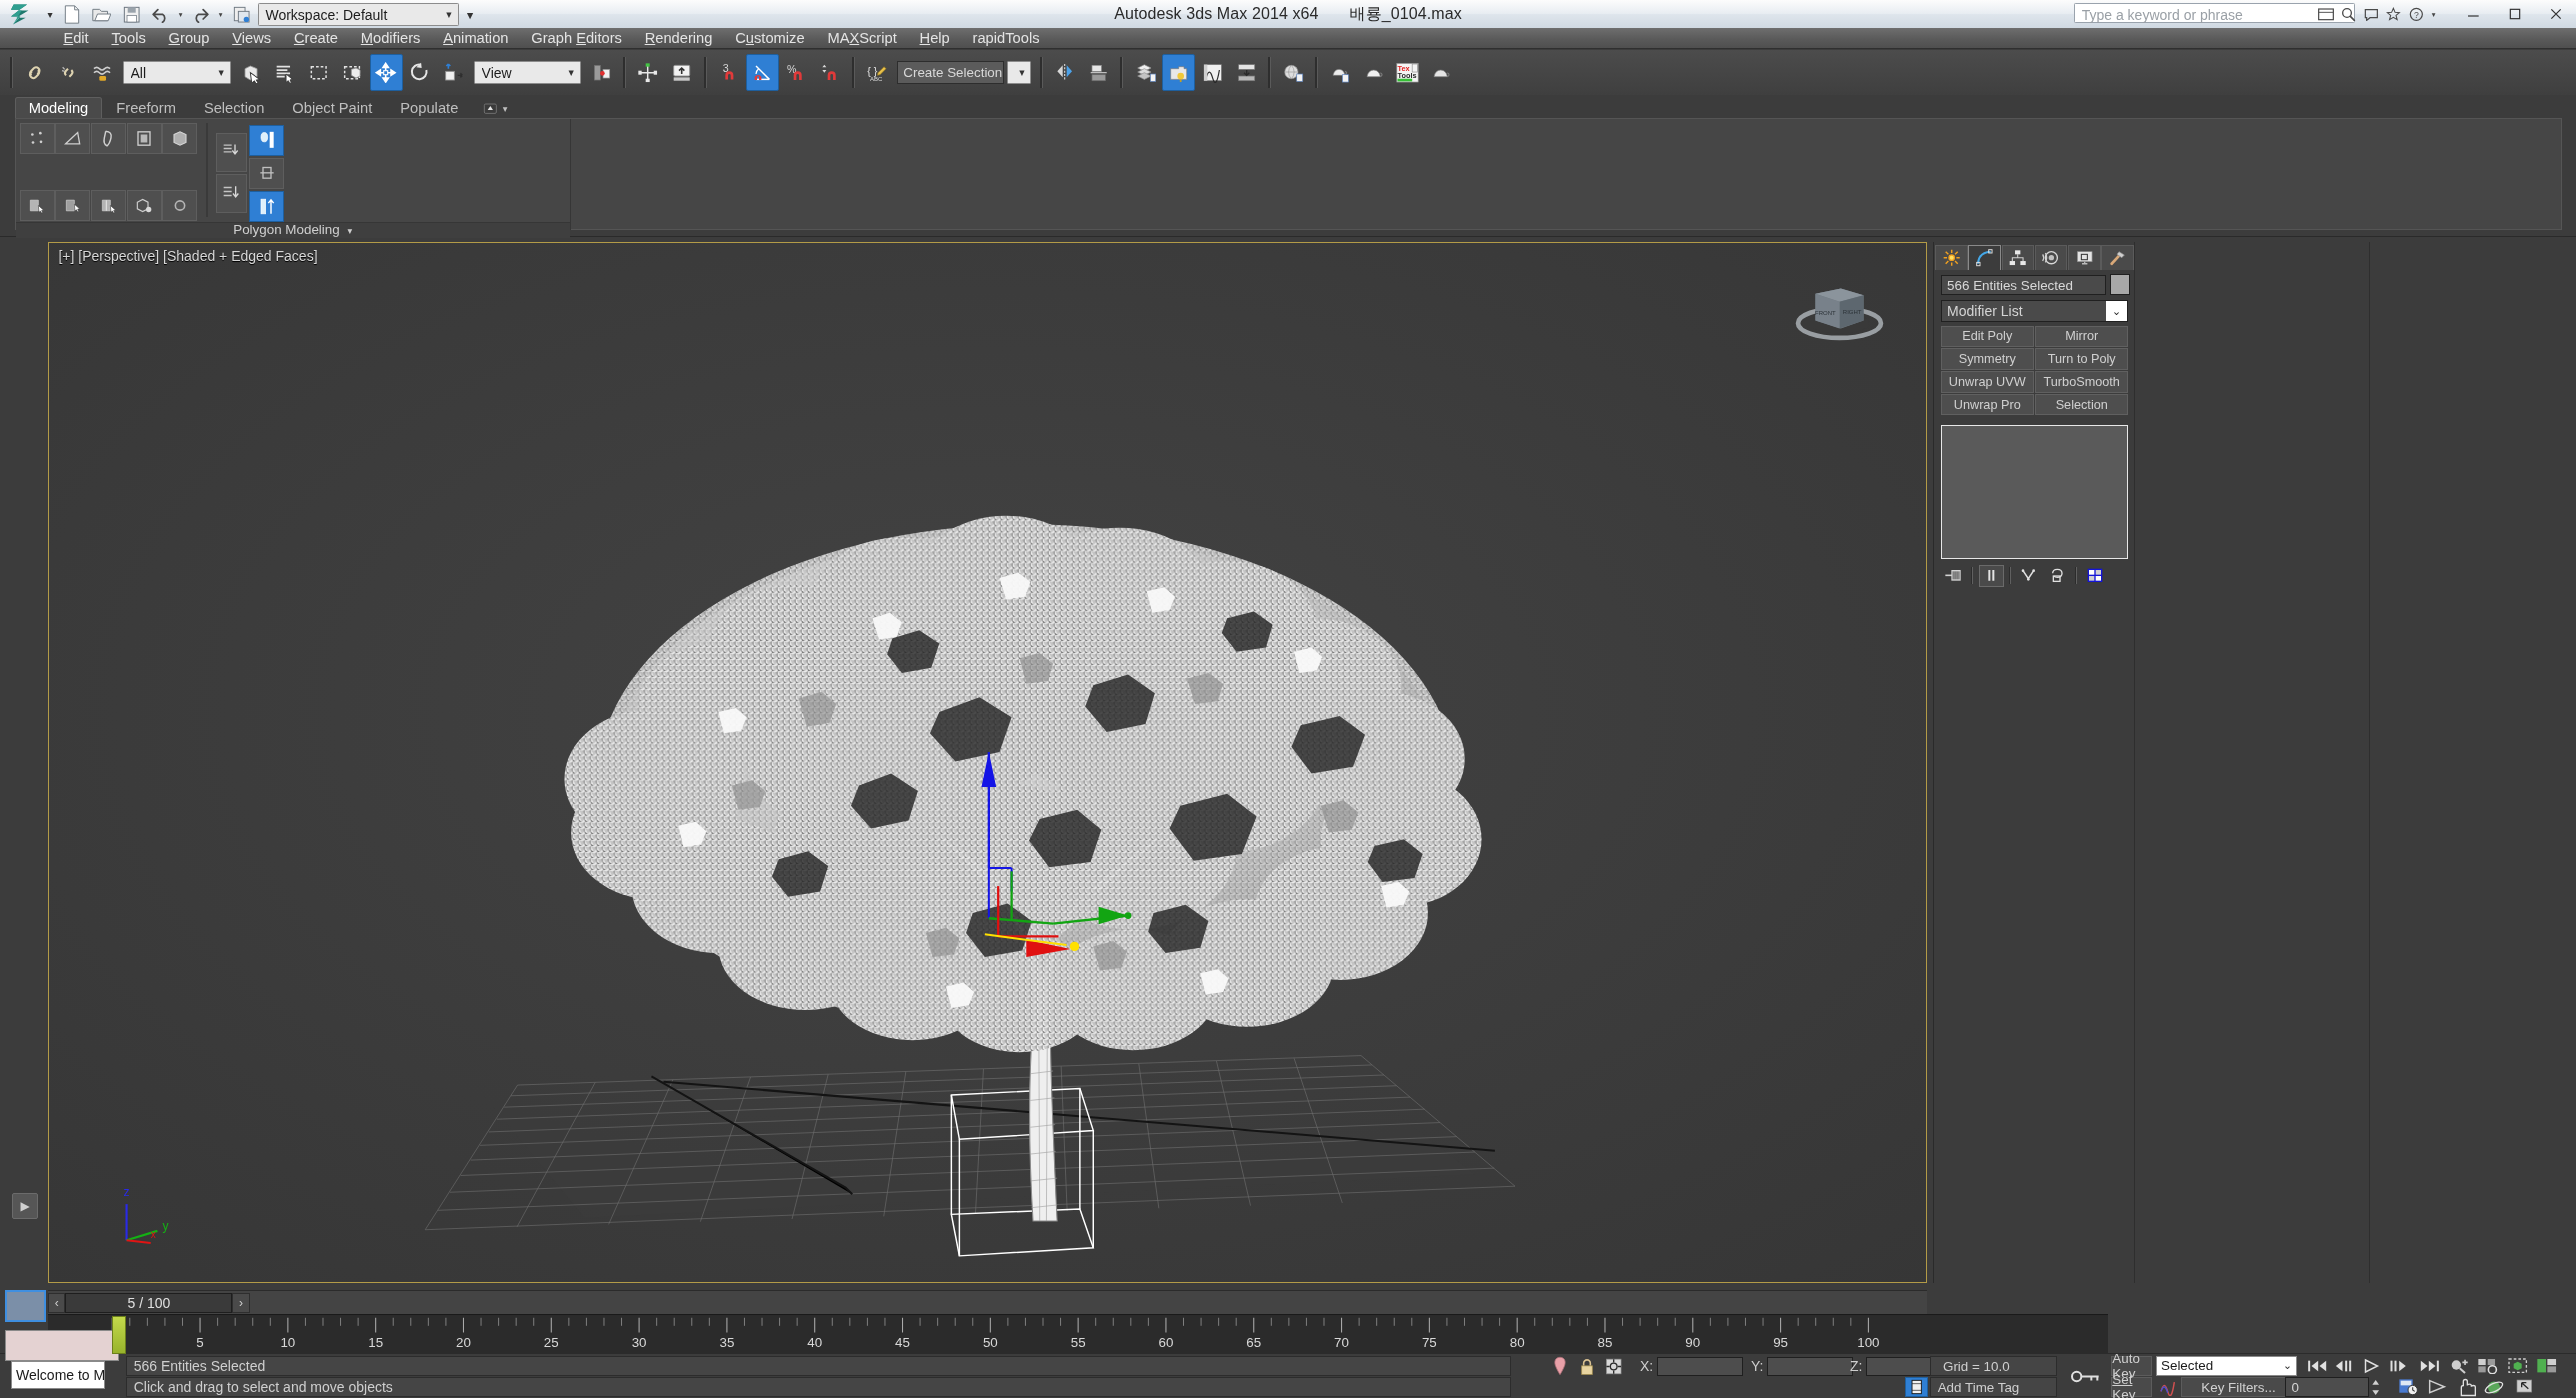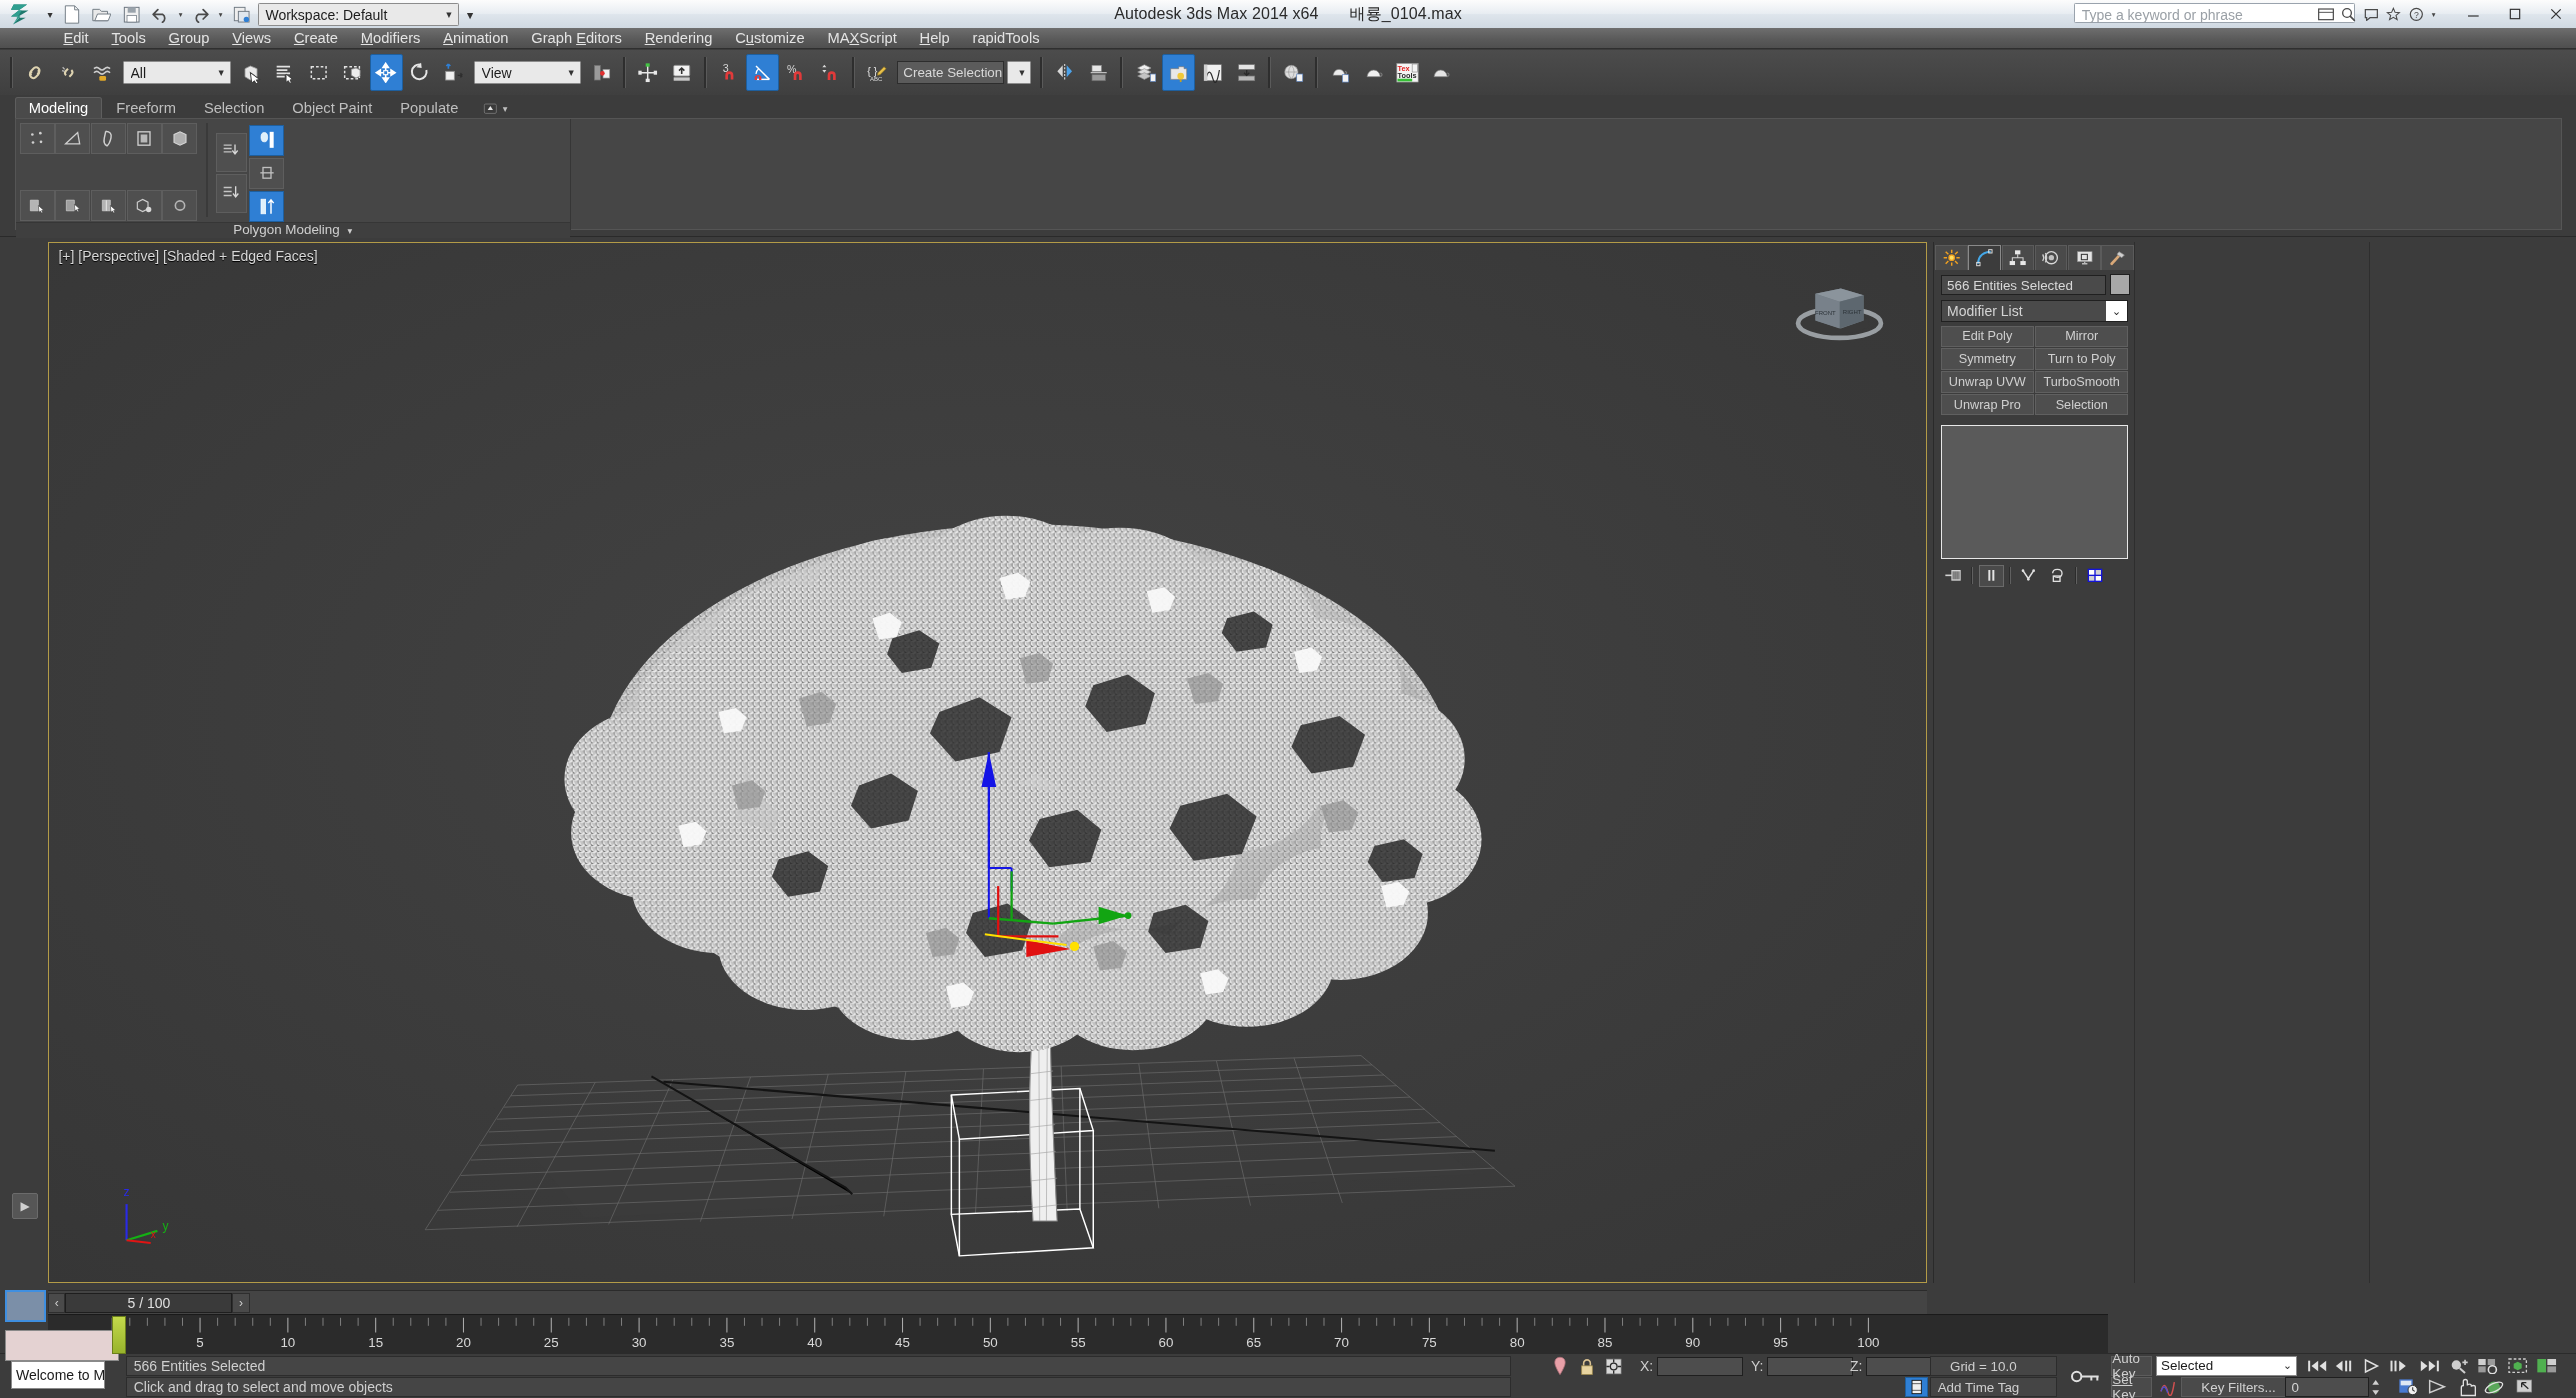--- a/index.html
+++ b/index.html
@@ -233,21 +233,21 @@
     font-size:14px;color:#cfcfcf;padding-left:6.7px;line-height:19px;
   }
   .st-icons{position:absolute;left:1550px;top:1356px;display:flex;gap:6.7px;align-items:center;}
   .st-icn{width:20px;height:20px;display:flex;align-items:center;justify-content:center;}
   .coordbox{position:absolute;top:1356px;height:20px;display:flex;align-items:center;gap:4px;}
   .coordbox .cl{font-size:14px;color:#cfcfcf;}
   .coordbox .cf{width:86px;height:19px;background:#4d4d4d;border:0.7px solid #1f1f1f;box-sizing:border-box;}
   .gridbox{
     position:absolute;left:1930px;top:1356px;width:127px;height:20px;
     background:#454545;border:0.7px solid #2c2c2c;box-sizing:border-box;
-    font-size:13.4px;color:#cfcfcf;padding-left:19px;line-height:19px;
+    font-size:13.4px;color:#cfcfcf;padding-left:12px;line-height:19px;
   }
   .timetagbox{
     position:absolute;left:1930px;top:1377px;width:127px;height:20px;
     background:#454545;border:0.7px solid #2c2c2c;box-sizing:border-box;
     font-size:13.4px;color:#cfcfcf;padding-left:6.7px;line-height:19px;
   }
   .timetag-icon{
     position:absolute;left:1905px;top:1377px;width:23px;height:20px;background:#2f7fd4;
     display:flex;align-items:center;justify-content:center;border:0.7px solid #1e5f9e;box-sizing:border-box;
   }

